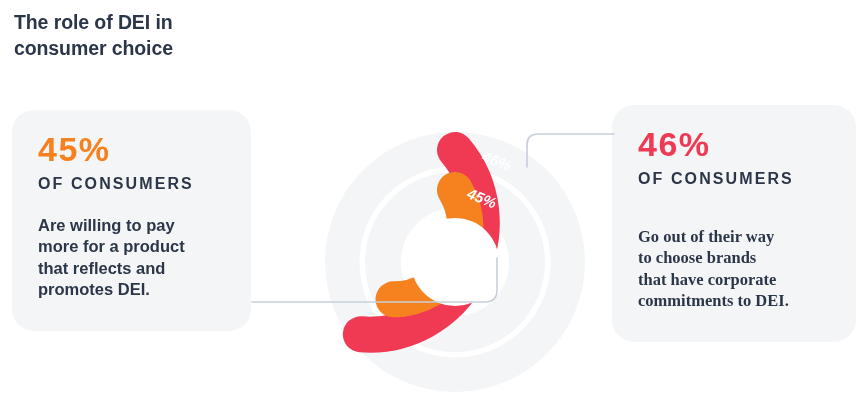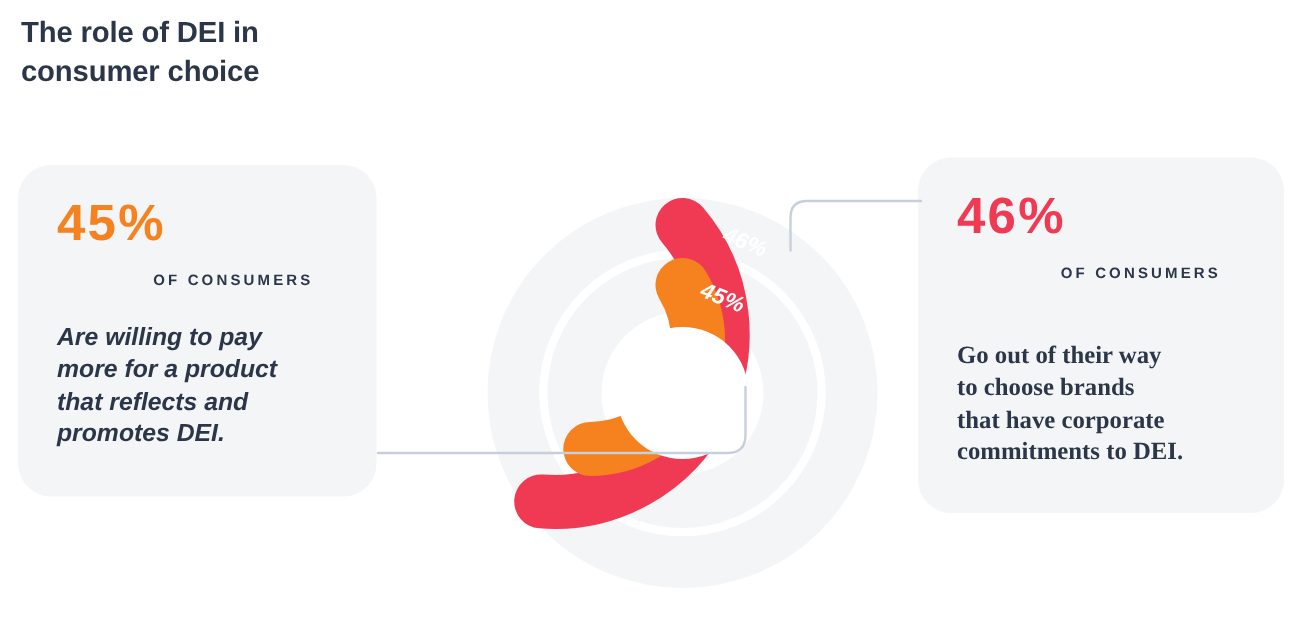--- a/index.html
+++ b/index.html
@@ -64,35 +64,34 @@
     font-size: 34px;
     font-weight: bold;
     letter-spacing: 1.5px;
     line-height: 1;
     margin: 0 0 9px 0;
   }
   #percent-left  { color: #f5811f; }
   #percent-right { color: #f03a54; }
 
   .stat-sub {
-    font-size: 10px;
+    font-size: 16px;
     font-weight: bold;
     letter-spacing: 2.1px;
     color: #2b3648;
-    margin: 16px;
-    text-align: right;
+    margin: 0;
   }
   .stat-desc {
     font-size: 16.5px;
     font-weight: bold;
     line-height: 1.3;
     color: #2b3648;
     white-space: pre-line;
   }
-  #desc-left  { margin-top: 22px; font-style: italic; }
+  #desc-left  { margin-top: 22px; }
   #desc-right { margin-top: 38px; font-family: Liberation Serif, serif; }
 
   
   #donut-chart {
     position: absolute;
     left: 300px;
     top: 105px;
     width: 300px;
     height: 300px;
   }

